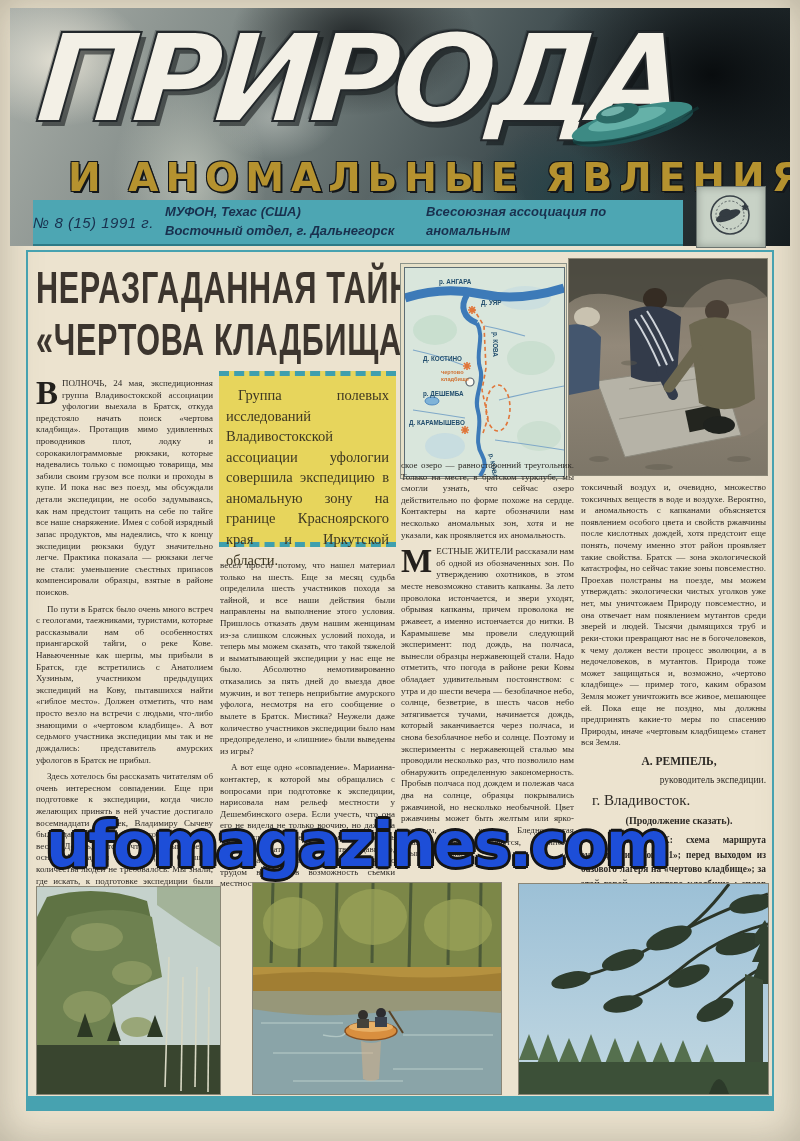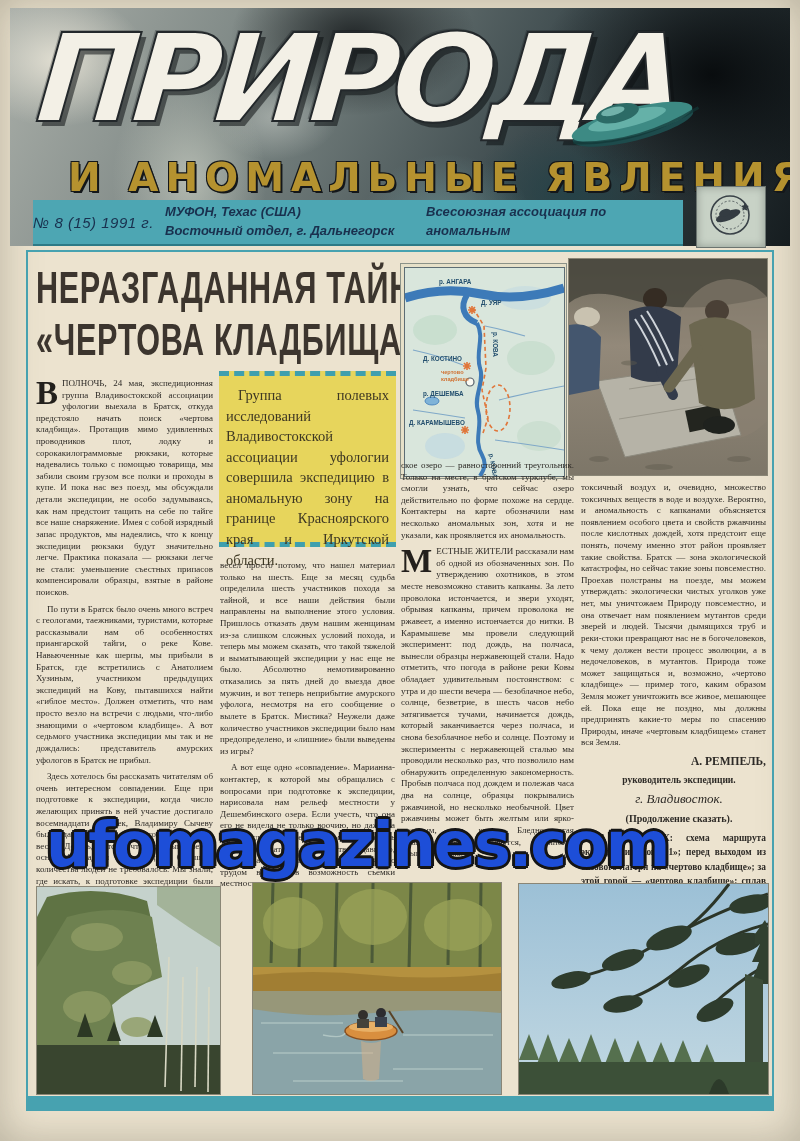--- a/index.html
+++ b/index.html
@@ -62,23 +62,23 @@
   .maplabel{font-family:"Liberation Sans","DejaVu Sans",sans-serif;font-weight:bold;font-size:6.3px;fill:#234f6e;}
   .maplabel.orange{fill:#d07030;font-size:5.6px;}
   
   .photo{position:absolute;border:1px solid #8a8676;box-sizing:border-box;}
   .photo svg{display:block;}
   .ph-top{left:568px;top:258px;width:200px;height:218px;}
   .ph-a{left:36px;top:886px;width:185px;height:209px;}
   .ph-b{left:252px;top:882px;width:250px;height:213px;}
   .ph-c{left:518px;top:883px;width:251px;height:212px;}
   
-  .sig-name{text-align:right;font-weight:bold;font-size:11.5px;margin:5px 4px 0 0;text-indent:0;}
-  .sig-role{text-align:center;font-weight:bold;font-size:9.5px;margin:1px 2px 0 0;text-indent:0;}
-  .sig-city{text-align:center;font-size:13px;margin:1px 0 0;text-indent:4px;font-style:italic;}
+  .sig-name{text-align:center;font-weight:bold;font-size:11.5px;margin:5px 4px 0 0;text-indent:0;}
+  .sig-role{text-align:right;font-weight:normal;font-size:9.5px;margin:1px 2px 0 0;text-indent:0;}
+  .sig-city{text-align:left;font-size:15px;margin:1px 0 0;text-indent:4px;}
   .sig-next{text-align:center;font-weight:bold;font-size:10px;margin:3px 0 4px;text-indent:0;}
   .captions{font-weight:bold;font-size:9.4px;line-height:1.55;margin:2px 0 0;text-indent:11px;}
   
   .watermark{position:absolute;left:46px;top:808px;font-family:"DejaVu Sans","Liberation Sans",sans-serif;
     font-weight:bold;font-size:62px;letter-spacing:-2px;color:#1d4ed8;white-space:nowrap;z-index:30;
     text-shadow:3px 0 0 #151515,-3px 0 0 #151515,0 3px 0 #151515,0 -3px 0 #151515,
       2px 2px 0 #151515,-2px -2px 0 #151515,2px -2px 0 #151515,-2px 2px 0 #151515;}
 </style>
 </head>
 <body>

